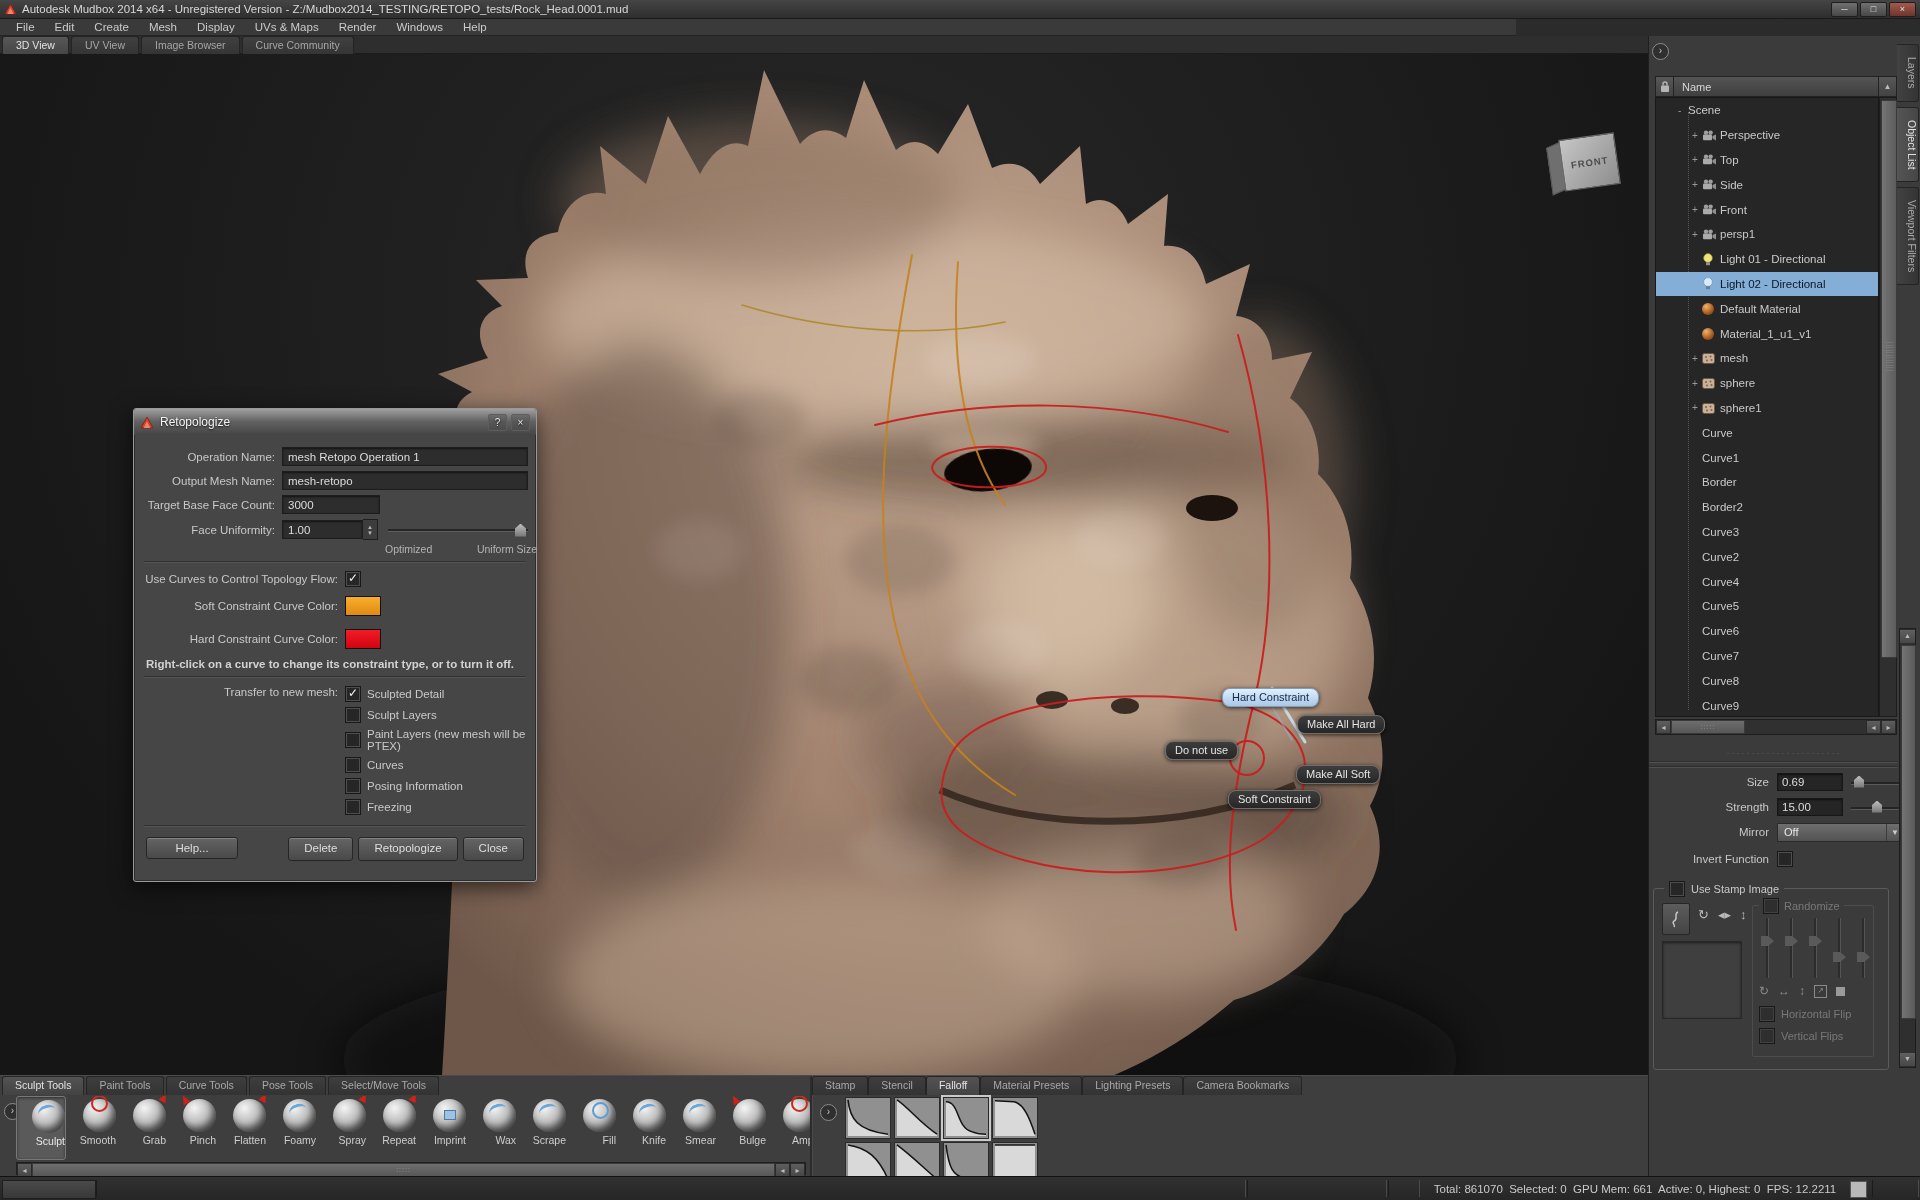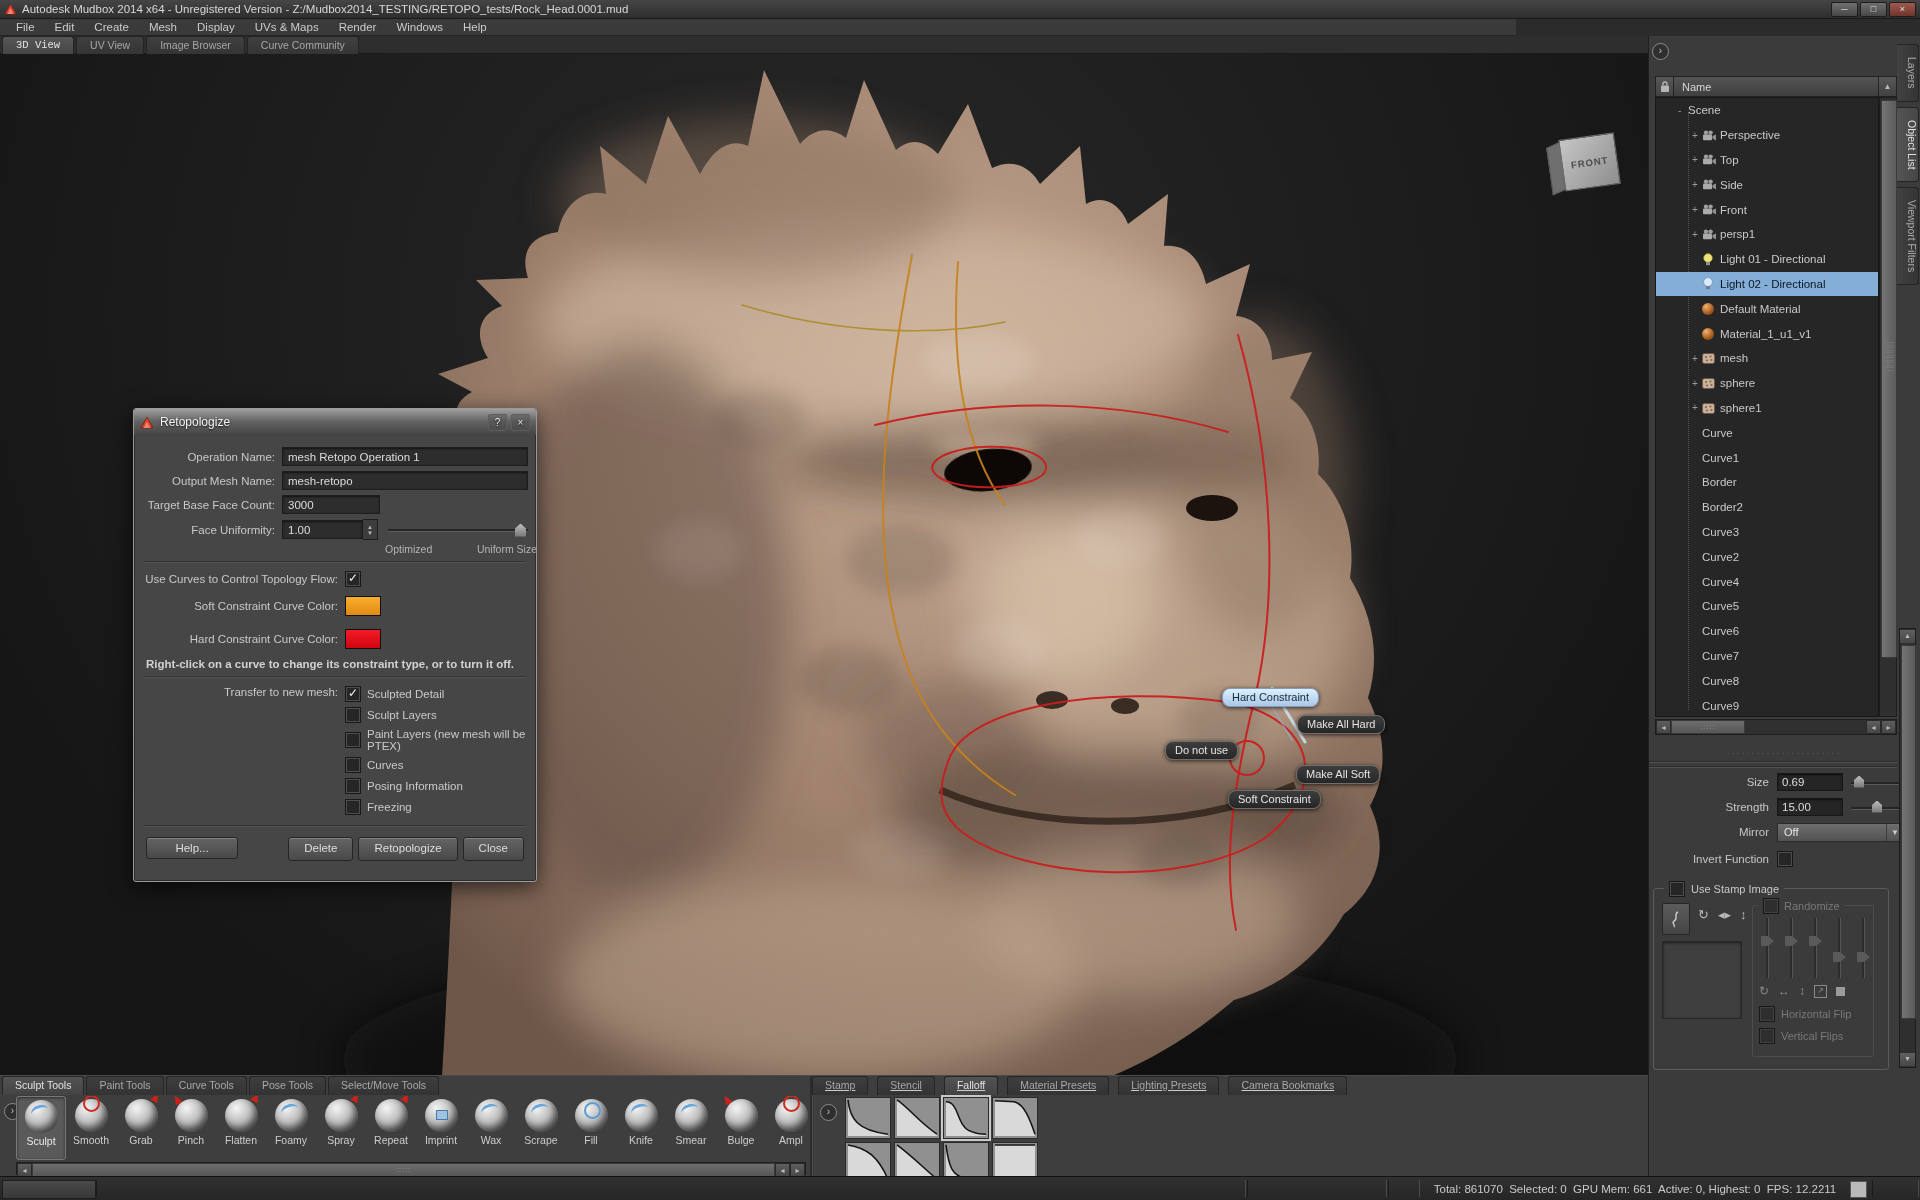--- a/index.html
+++ b/index.html
@@ -19,21 +19,21 @@
   
   .menubar{position:absolute;left:0;top:19px;width:1516px;height:17px;background:#3a3a3a;
            border-bottom:1px solid #242424;display:flex;align-items:center;padding-left:6px;box-sizing:border-box;}
   .menu-item{padding:0 10px;color:#cbcbcb;font-size:11.5px;}
 
   
   .viewtabs{position:absolute;left:0;top:36px;width:1920px;height:18px;background:#2e2e2e;
             display:flex;gap:2px;padding-left:2px;box-sizing:border-box;border-bottom:1px solid #1b1b1b;}
   .vtab{padding:2px 13px 0 13px;height:16px;background:linear-gradient(#404040,#343434);color:#a6a6a6;
         border:1px solid #242424;border-bottom:none;border-radius:3px 3px 0 0;font-size:10.5px;}
-  .vtab.active{background:linear-gradient(#575757,#454545);color:#e3e3e3;font-family:Liberation Mono, monospace;}
+  .vtab.active{background:linear-gradient(#575757,#454545);color:#e3e3e3;}
 
   
   .viewport{position:absolute;left:0;top:54px;width:1648px;height:1021px;
             background:radial-gradient(ellipse at 50% 25%, #282828, #161616 80%);overflow:hidden;}
   .head-svg{position:absolute;left:0;top:0;}
 
   
   .view-cube{position:absolute;left:1549px;top:80px;width:80px;height:62px;transform:rotate(-8deg);}
   .cube-side{position:absolute;left:0;top:6px;width:13px;height:46px;background:#6f6f6f;transform:skewY(-16deg);border:1px solid #565656;}
   .cube-front{position:absolute;left:13px;top:2px;width:54px;height:50px;background:linear-gradient(135deg,#c6c6c6,#8d8d8d);
@@ -174,40 +174,40 @@
   .rp-vthumb{position:absolute;left:1px;top:16px;width:13px;height:372px;background:linear-gradient(90deg,#747474,#5a5a5a);border:1px solid #3a3a3a;}
 
   
   .tray{position:absolute;left:0;top:1075px;width:1648px;height:101px;background:#3e3e3e;border-top:1px solid #4b4b4b;box-sizing:border-box;}
   .tray-tabs{position:absolute;left:2px;top:0;display:flex;gap:2px;}
   .ttab{padding:2px 12px 0 12px;height:16px;background:linear-gradient(#3e3e3e,#333);color:#a8a8a8;
         border:1px solid #252525;border-bottom:none;border-radius:3px 3px 0 0;font-size:10.5px;}
   .ttab.active{background:linear-gradient(#535353,#434343);color:#e2e2e2;}
   .tray-exp{left:4px;top:27px;}
   .tools-strip{position:absolute;left:16px;top:20px;width:794px;height:64px;display:flex;overflow:hidden;}
-  .tool{width:50px;flex:0 0 auto;display:flex;flex-direction:column;align-items:center;padding-top:3px;box-sizing:border-box;border-radius:3px;}
+  .tool{width:50px;flex:0 0 auto;display:flex;flex-direction:column;align-items:flex-end;padding-top:3px;box-sizing:border-box;border-radius:3px;}
   .tool.selected{background:#5a5a5a;border:1px solid #787878;box-shadow:inset 0 1px 3px #2e2e2e;}
   .ball{position:relative;width:33px;height:33px;border-radius:50%;
         background:radial-gradient(circle at 35% 28%, #f4f4f4, #c0c0c0 42%, #7b7b7b 78%, #565656);
         box-shadow:inset -3px -4px 6px rgba(0,0,0,.45);}
   .ball .swoosh{position:absolute;left:6px;top:5px;width:18px;height:11px;border:0;border-top:3px solid #6aa7dc;
                 border-radius:50%;transform:rotate(-18deg);}
   .ball .ring-red{position:absolute;left:8px;top:-4px;width:13px;height:13px;border:2px solid #cc2b1e;border-radius:50%;}
   .ball .ring-blue{position:absolute;left:9px;top:3px;width:13px;height:13px;border:2px solid #5d9bd3;border-radius:50%;}
   .ball .arrow-red{position:absolute;right:-2px;top:-6px;width:0;height:0;
                    border-left:4px solid transparent;border-right:4px solid transparent;border-bottom:9px solid #cc2218;transform:rotate(28deg);}
   .ball .arrow-red2{position:absolute;left:-2px;top:-4px;width:0;height:0;
                    border-left:4px solid transparent;border-right:4px solid transparent;border-bottom:9px solid #cc2218;transform:rotate(-30deg);}
   .ball .sq-blue{position:absolute;left:11px;top:11px;width:10px;height:8px;background:#9fc2e0;border:1px solid #4a7aa8;}
   .tool-label{margin-top:2px;color:#cdcdcd;font-size:10.5px;}
   .tool.selected .tool-label{color:#e8e8e8;}
   .tools-hscroll{position:absolute;left:16px;top:86px;width:790px;height:13px;display:flex;background:#2f2f2f;border:1px solid #1f1f1f;box-sizing:border-box;}
   .tools-hscroll .hs-thumb{flex:1;}
   .tray-divider{position:absolute;left:810px;top:0;width:2px;height:100px;background:#2c2c2c;border-right:1px solid #4a4a4a;}
-  .preset-tabs{position:absolute;left:812px;top:0;display:flex;gap:9px;text-decoration:underline;}
+  .preset-tabs{position:absolute;left:812px;top:0;display:flex;gap:0;}
   .falloff-exp{left:820px;top:28px;}
   .falloff-grid{position:absolute;left:845px;top:21px;width:200px;display:flex;flex-wrap:wrap;gap:3px;}
   .ff-cell{width:46px;height:42px;background:#8f8f8f;border:1px solid #2a2a2a;box-sizing:border-box;}
   .ff-cell.selected{outline:2px solid #c9c9c9;outline-offset:0;}
   .ff-cell svg{display:block;}
 
   
   .statusbar{position:absolute;left:0;top:1176px;width:1920px;height:24px;background:linear-gradient(#313131,#262626);
              border-top:1px solid #121212;box-sizing:border-box;}
   .sb-seg{position:absolute;top:3px;height:17px;border-left:1px solid #1b1b1b;border-right:1px solid #4a4a4a;}

